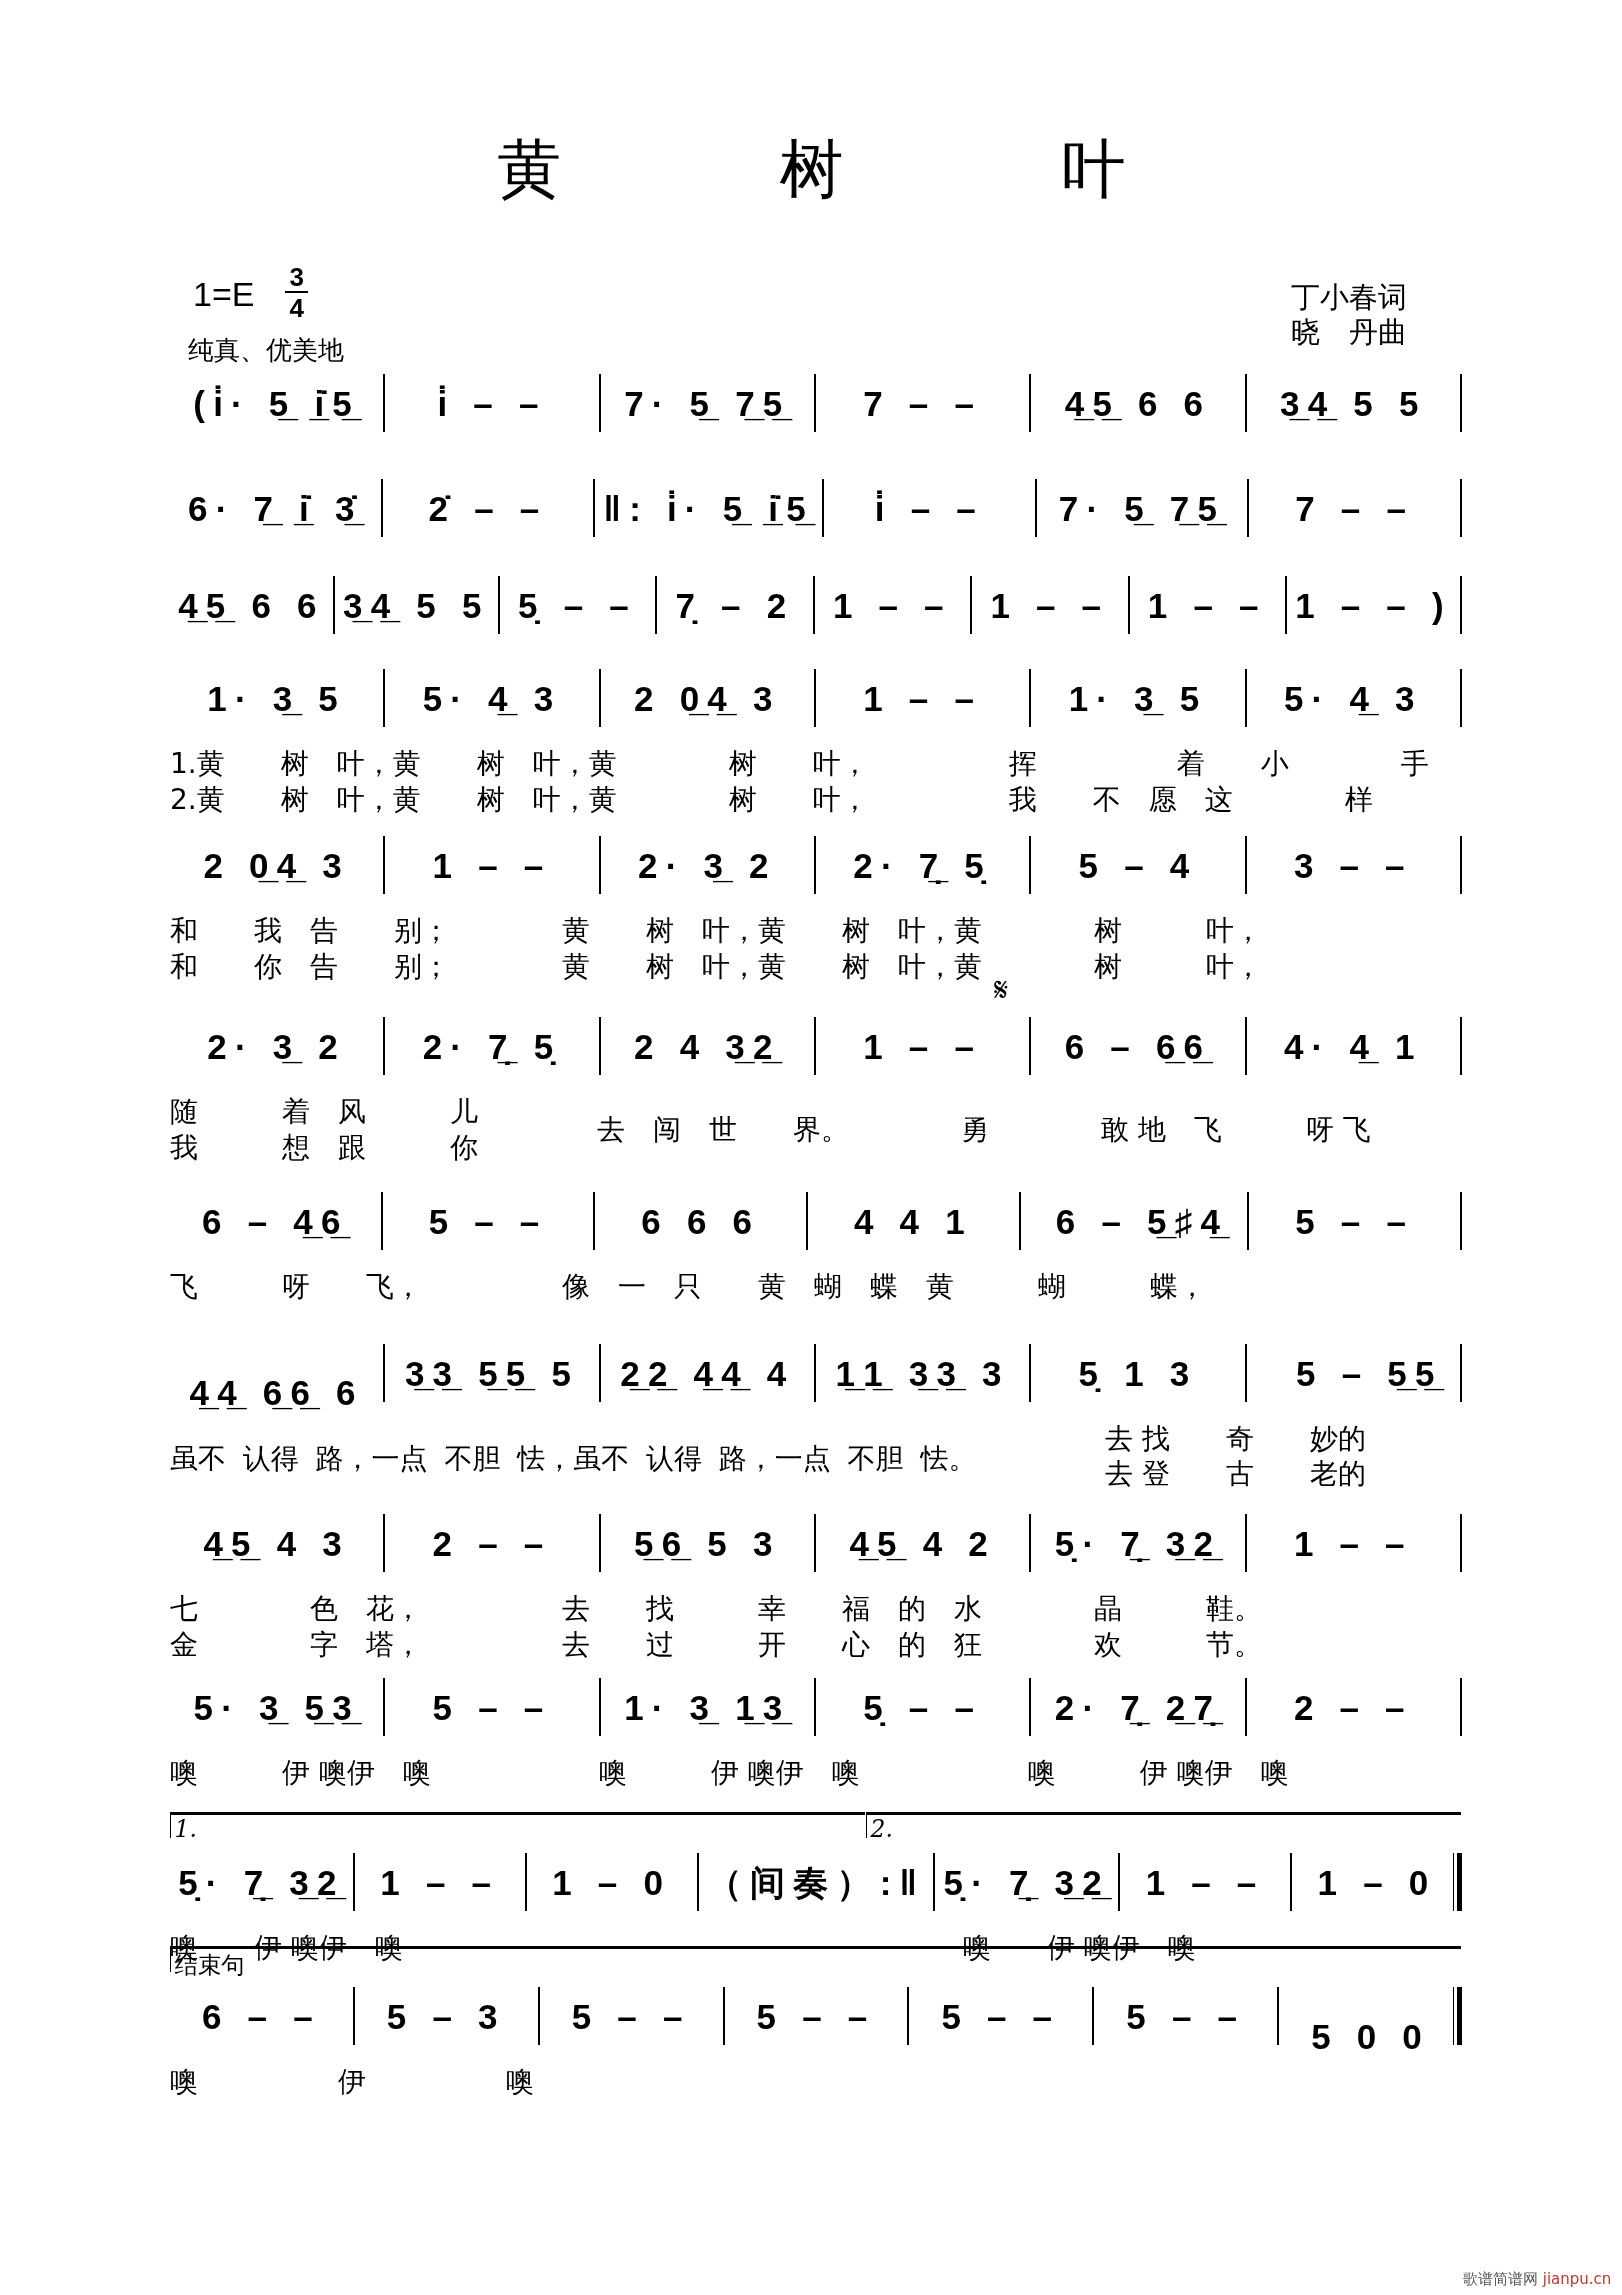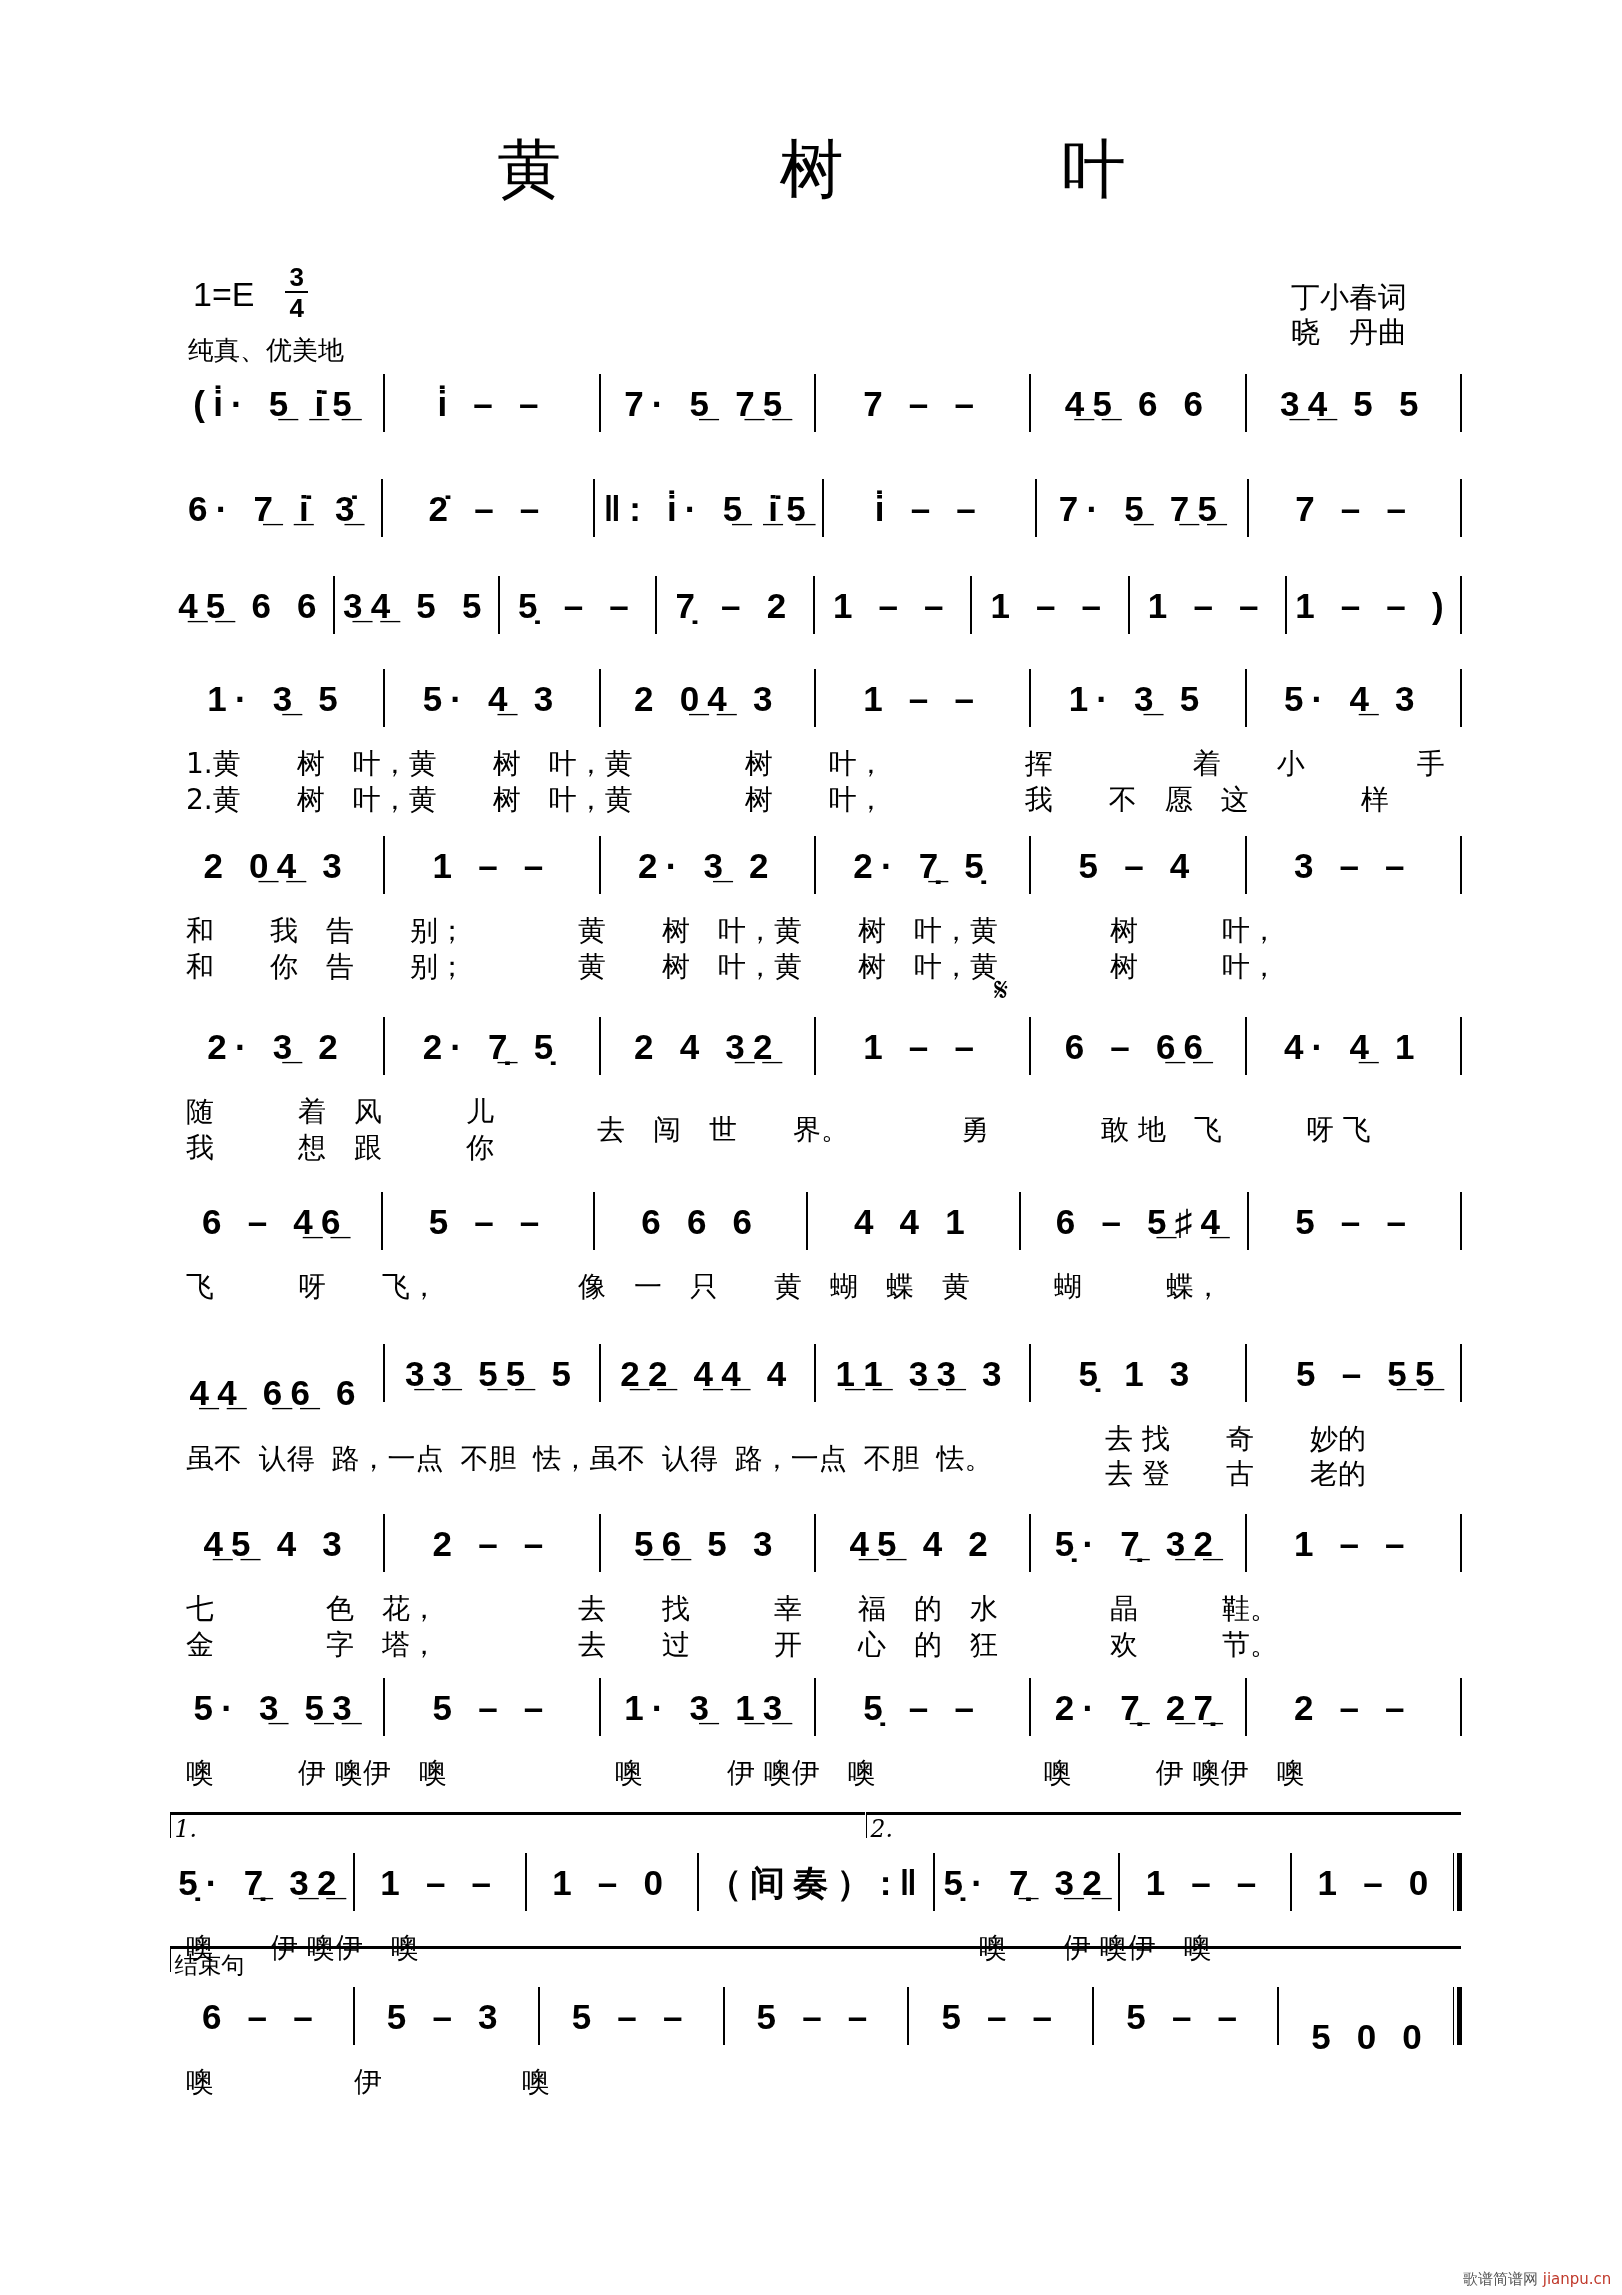--- a/index.html
+++ b/index.html
@@ -9,21 +9,21 @@
   .frac{position:absolute;left:285px;top:264px;width:23.4px;text-align:center;font-family:"Liberation Sans",sans-serif;font-weight:bold;font-size:26px;line-height:26px;}
   .frac .bar{height:2.3px;background:#000;margin:1.2px 0;}
   .tempo{position:absolute;left:188px;top:333px;font-size:26px;font-family:"Liberation Sans",sans-serif;}
   .credit{position:absolute;left:1291px;font-size:29px;font-family:"DejaVu Sans",sans-serif;}
   .row{position:absolute;left:170px;width:1292px;}
   .measures{position:absolute;left:0;top:0;width:100%;height:58px;display:flex;}
   .measure{position:relative;height:58px;border-right:2.3px solid #000;display:flex;align-items:center;justify-content:space-around;padding:0 8.2px;box-sizing:border-box;}
   .measure.final{border-right:none;}
   .measure.final::after{content:"";position:absolute;right:0;top:0;width:2.9px;height:58px;border-left:1.8px solid #000;border-right:5.3px solid #000;}
   .n{position:relative;font-family:"Liberation Sans",sans-serif;font-weight:bold;font-size:35px;line-height:35px;display:inline-block;min-width:20px;text-align:center;}
-  .lyric{position:absolute;left:16px;width:100%;height:35px;font-size:28px;font-family:"DejaVu Sans",sans-serif;white-space:pre;}
+  .lyric{position:absolute;left:0;width:100%;height:35px;font-size:28px;font-family:"DejaVu Sans",sans-serif;white-space:pre;}
   .sign{position:absolute;font-size:33px;}
   .volta{position:absolute;border-top:3.5px solid #000;border-left:1.8px solid #000;height:23.4px;font-size:23.4px;font-style:italic;padding-left:3.5px;}
   .wm{position:absolute;right:11.7px;bottom:5.8px;font-size:15px;color:#555;font-family:"DejaVu Sans",sans-serif;}
   .wm span{color:#c0392b;}
 </style>
 </head>
 <body>
 
 <div class="title">黄 树 叶</div>
 <div class="key">1=E</div>

